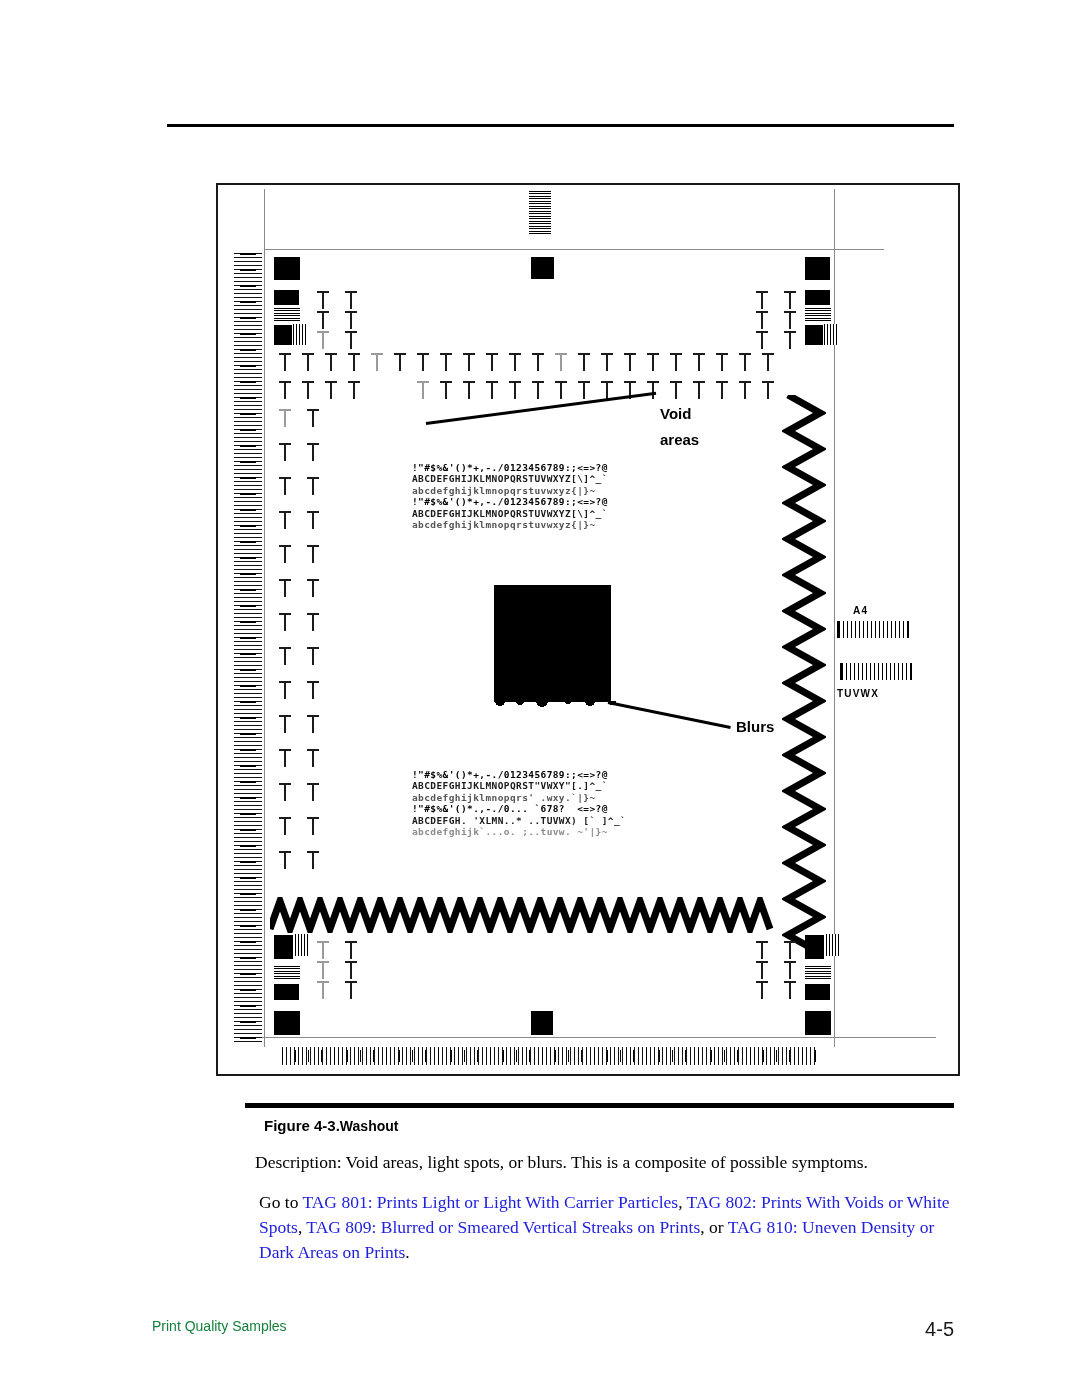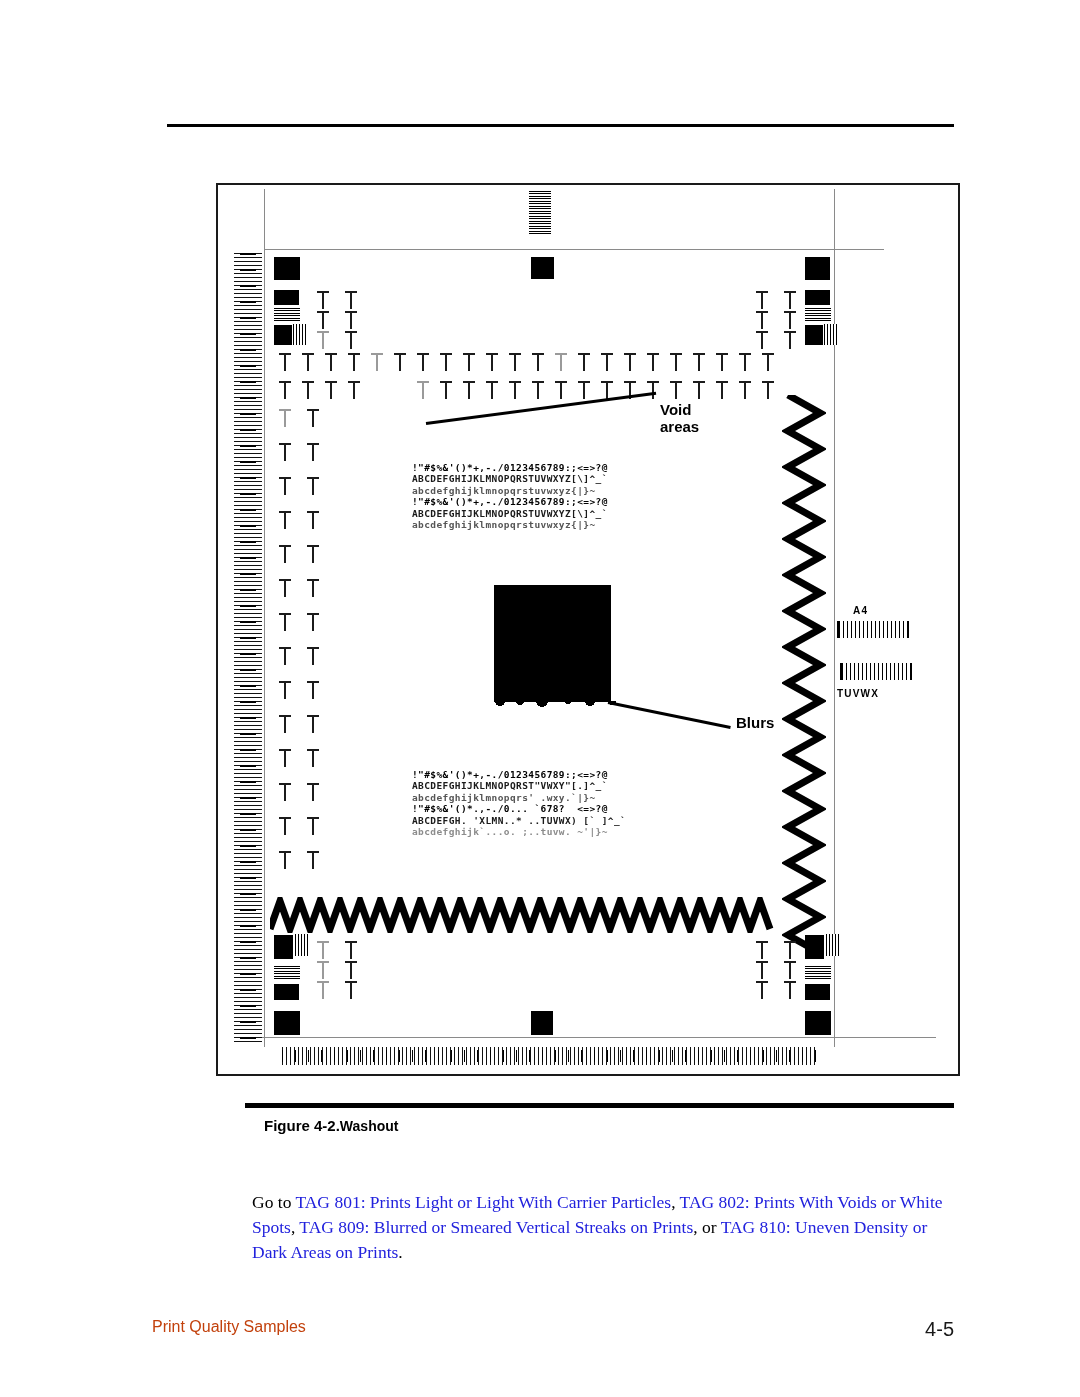--- a/index.html
+++ b/index.html
@@ -228,21 +228,21 @@
   
   .zig-h, .zig-v { position: absolute; }
 
   
   .callout {
     position: absolute;
     font-family: "Liberation Sans", sans-serif;
     font-weight: bold;
     font-size: 15px;
     color: #000;
-    line-height: 17px;
+    line-height: 26px;
     white-space: pre-line;
   }
   .leader {
     position: absolute;
     background: #000;
     transform-origin: left center;
   }
 
   
   .caption-rule {
@@ -270,40 +270,40 @@
     left: 255px;
     top: 1152px;
     width: 700px;
     font-family: "Liberation Serif", serif;
     font-size: 17.5px;
     color: #000;
   }
 
   .goto-para {
     position: absolute;
-    left: 252px;
+    left: 259px;
     top: 1190px;
     width: 700px;
     font-family: "Liberation Serif", serif;
     font-size: 17.5px;
     line-height: 25px;
     color: #000;
   }
   .goto-para a {
     text-decoration: none;
   }
 
   
   .footer-left {
     position: absolute;
     left: 152px;
     top: 1318px;
     font-family: "Liberation Sans", sans-serif;
-    font-size: 16px;
-    color: #c2410c;
+    font-size: 14px;
+    color: #15803d;
     white-space: nowrap;
   }
   .footer-right {
     position: absolute;
     left: 900px;
     top: 1318px;
     width: 54px;
     text-align: right;
     font-family: "Liberation Sans", sans-serif;
     font-size: 20px;
@@ -559,23 +559,24 @@
 
       <div class="blk" style="left:313px; top:826px; width:22px; height:24px;"></div>
 
       <div class="ruler-h" style="left:64px; top:862px; width:535px; height:18px;"></div>
 
     </div>
   </div>
 
   <div class="caption-rule"></div>
   <div class="fig-caption">
-    <span>Figure 4-2.</span><span class="cap-name">Washout</span>
+    <span>Figure 4-3.</span><span class="cap-name">Washout</span>
   </div>
 
+  <div class="description">Description: Void areas, light spots, or blurs. This is a composite of possible symptoms.</div>
 
   <div class="goto-para">
     <span>Go to </span><a href="#" style="color: rgb(34, 34, 221);">TAG 801: Prints Light or Light With Carrier Particles</a><span>, </span><a href="#" style="color: rgb(34, 34, 221);">TAG 802: Prints With Voids or White Spots</a><span>, </span><a href="#" style="color: rgb(34, 34, 221);">TAG 809: Blurred or Smeared Vertical Streaks on Prints</a><span>, or </span><a href="#" style="color: rgb(34, 34, 221);">TAG 810: Uneven Density or Dark Areas on Prints</a><span>.</span>
   </div>
 
   <div class="footer-left">Print Quality Samples</div>
   <div class="footer-right">4-5</div>
 
 </div>
 

